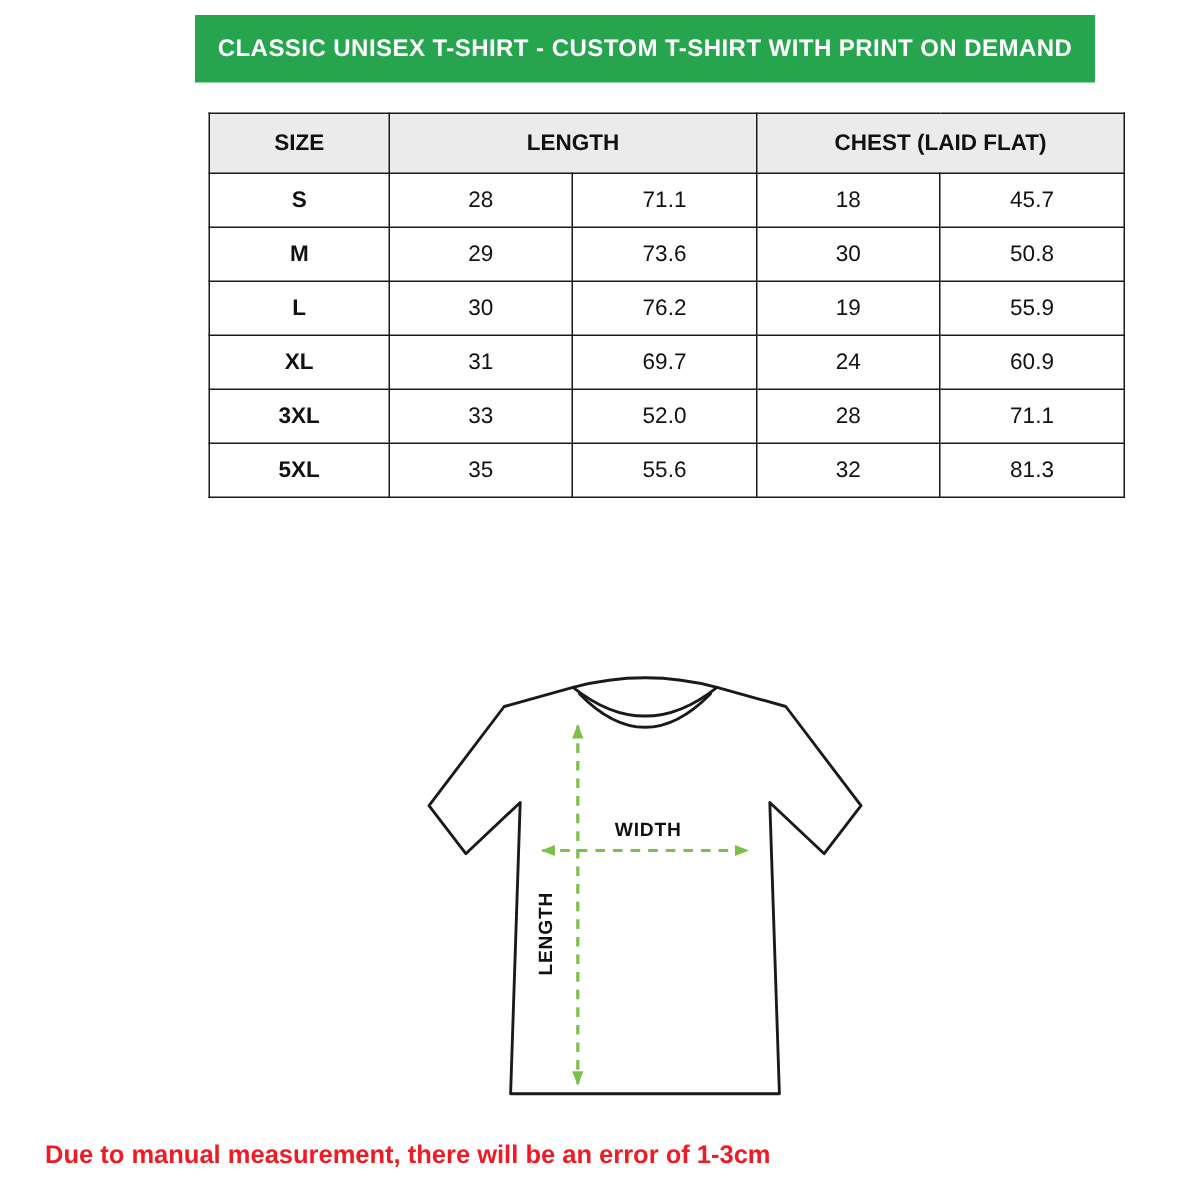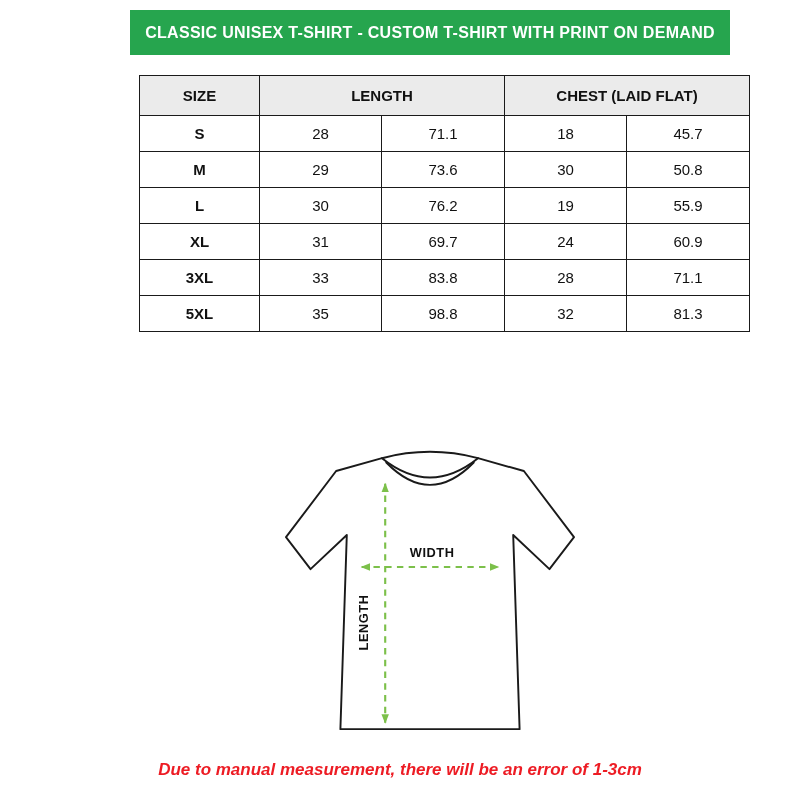--- a/index.html
+++ b/index.html
@@ -79,25 +79,23 @@
     font-family: "Liberation Sans", sans-serif;
     font-size: 12px;
     font-weight: bold;
     fill: #111111;
     letter-spacing: 0.5px;
   }
   .note {
     position: absolute;
     left: 0; right: 0;
     top: 760px;
-    text-align: center;
     font-weight: bold;
     font-size: 17px;
     color: var(--note-red, #ED1C24);
-    font-style: italic;
   }
 </style>
 </head>
 <body>
 
 <div class="page">
 
   <div class="banner">
     <span>CLASSIC UNISEX T-SHIRT - CUSTOM T-SHIRT WITH PRINT ON DEMAND</span>
   </div>
@@ -142,28 +140,28 @@
         <tr>
           <td class="size-col">XL</td>
           <td>31</td>
           <td>69.7</td>
           <td>24</td>
           <td>60.9</td>
         </tr>
         <tr>
           <td class="size-col">3XL</td>
           <td>33</td>
-          <td>83.8</td>
+          <td>52.0</td>
           <td>28</td>
           <td>71.1</td>
         </tr>
         <tr>
           <td class="size-col">5XL</td>
           <td>35</td>
-          <td>98.8</td>
+          <td>55.6</td>
           <td>32</td>
           <td>81.3</td>
         </tr>
       </tbody>
   </table>
 
   <div class="diagram">
     <svg width="320" height="320" viewBox="0 0 300 300">
       <defs>
         <marker id="arrowhead" markerWidth="10" markerHeight="8" refX="8" refY="3.5" orient="auto-start-reverse" markerUnits="userSpaceOnUse">

